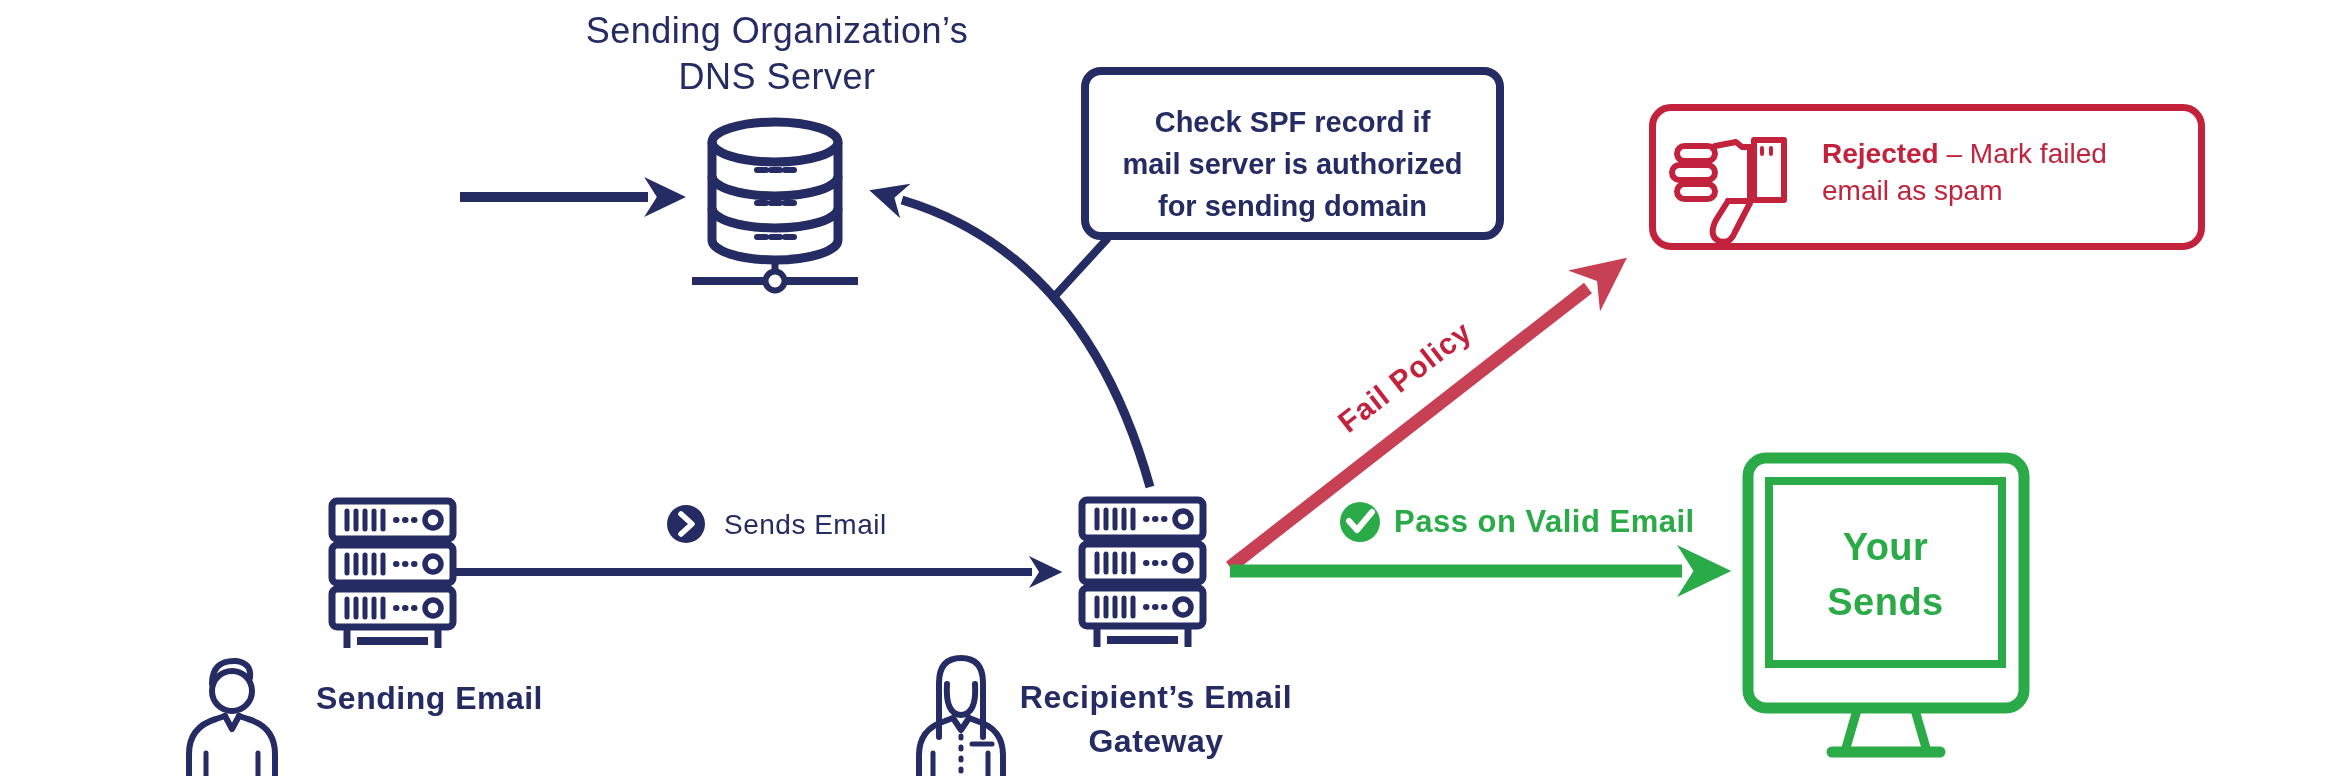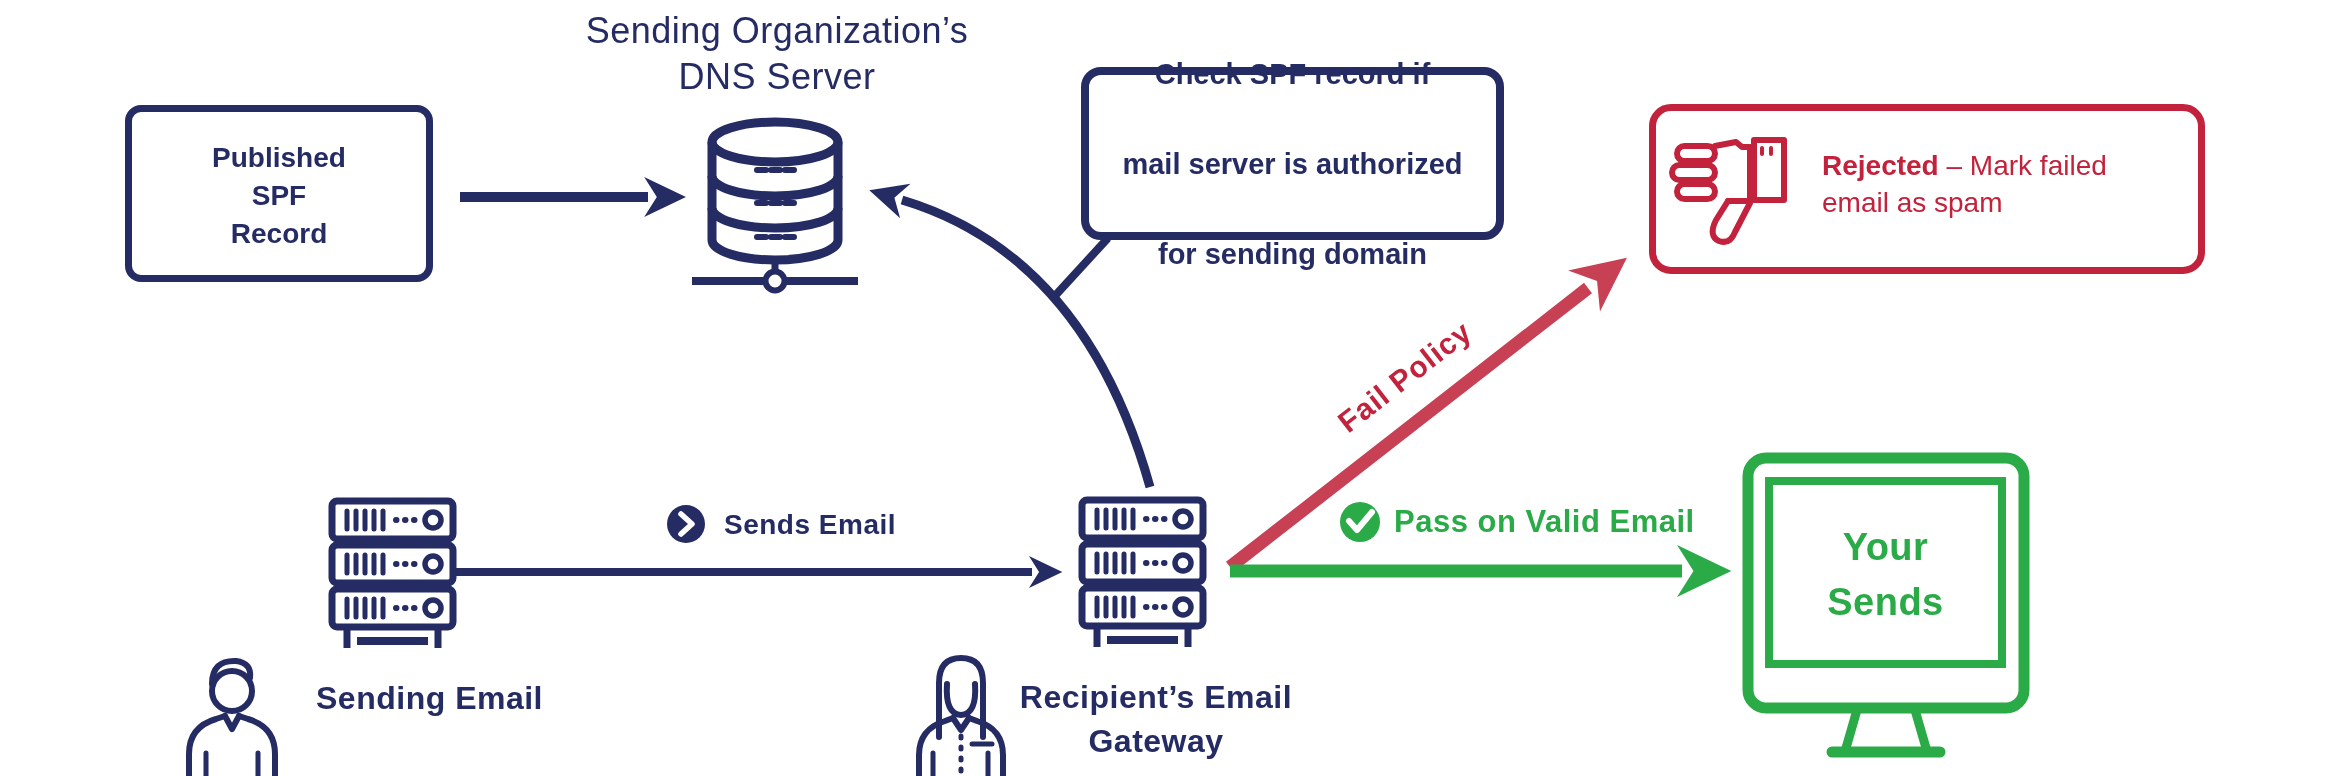--- a/index.html
+++ b/index.html
@@ -35,41 +35,41 @@
   .spf-box{
     left:125px;top:105px;width:308px;height:177px;box-sizing:border-box;
     border:7px solid var(--navy);border-radius:16px;
     display:flex;flex-direction:column;justify-content:center;align-items:center;
     padding-top:4px;font-size:28px;font-weight:600;line-height:38px;text-align:center;
   }
   .bubble{
     left:1081px;top:67px;width:423px;height:173px;box-sizing:border-box;
     border:8px solid var(--navy);border-radius:20px;
     display:flex;flex-direction:column;justify-content:center;align-items:center;
-    padding-top:21px;font-size:29px;font-weight:600;line-height:42px;text-align:center;gap:48px;
+    padding-top:21px;font-size:29px;font-weight:600;line-height:42px;text-align:center;
   }
   .rejected-box{
-    left:1649px;top:104px;width:556px;height:170px;box-sizing:border-box;
+    left:1649px;top:104px;width:556px;height:146px;box-sizing:border-box;
     border:7px solid var(--red);border-radius:22px;
     display:flex;align-items:center;
     padding-left:166px;padding-bottom:10px;
     color:var(--red);font-size:28px;line-height:37px;font-weight:500;
   }
   .rejected-box .b{font-weight:800;}
   .fail-label{
     left:1275px;top:360px;width:260px;text-align:center;
     color:var(--red);font-size:30px;font-weight:800;letter-spacing:1px;
     transform:rotate(-38deg);
   }
   .pass-label{
     left:1394px;top:504px;color:var(--green);
     font-size:31px;font-weight:800;letter-spacing:.5px;white-space:nowrap;
   }
   .sends-label{
-    left:724px;top:509px;font-size:28px;font-weight:700;letter-spacing:.5px;white-space:nowrap;
+    left:724px;top:509px;font-size:28px;font-weight:400;letter-spacing:.5px;white-space:nowrap;
   }
   .sender-label{
     left:243px;top:676px;width:300px;text-align:right;
     font-size:32px;font-weight:700;line-height:44px;letter-spacing:.5px;
   }
   .gateway-label{
     left:1006px;top:675px;width:300px;text-align:center;
     font-size:32px;font-weight:700;line-height:44px;letter-spacing:.5px;
   }
   .inbox-label{
@@ -182,25 +182,20 @@
       <path d="M1857 710 L1846 748 M1915 710 L1926 748" class="s-green" stroke-width="9"></path>
       <path d="M1832 752 H1940" class="s-green rnd" stroke-width="11"></path>
     </g>
   </svg>
 
   <div class="abs title">
     <span class="line">Sending Organization’s</span>
     <span class="line">DNS Server</span>
   </div>
 
-  <div class="abs spf-box">
-    <span class="line">Published</span>
-    <span class="line">SPF</span>
-    <span class="line">Record</span>
-  </div>
 
   <div class="abs bubble">
     <span class="line">Check SPF record if</span>
     <span class="line">mail server is authorized</span>
     <span class="line">for sending domain</span>
   </div>
 
   <div class="abs rejected-box">
     <div>
       <span class="line"><span class="b">Rejected</span><span> – Mark failed</span></span>

